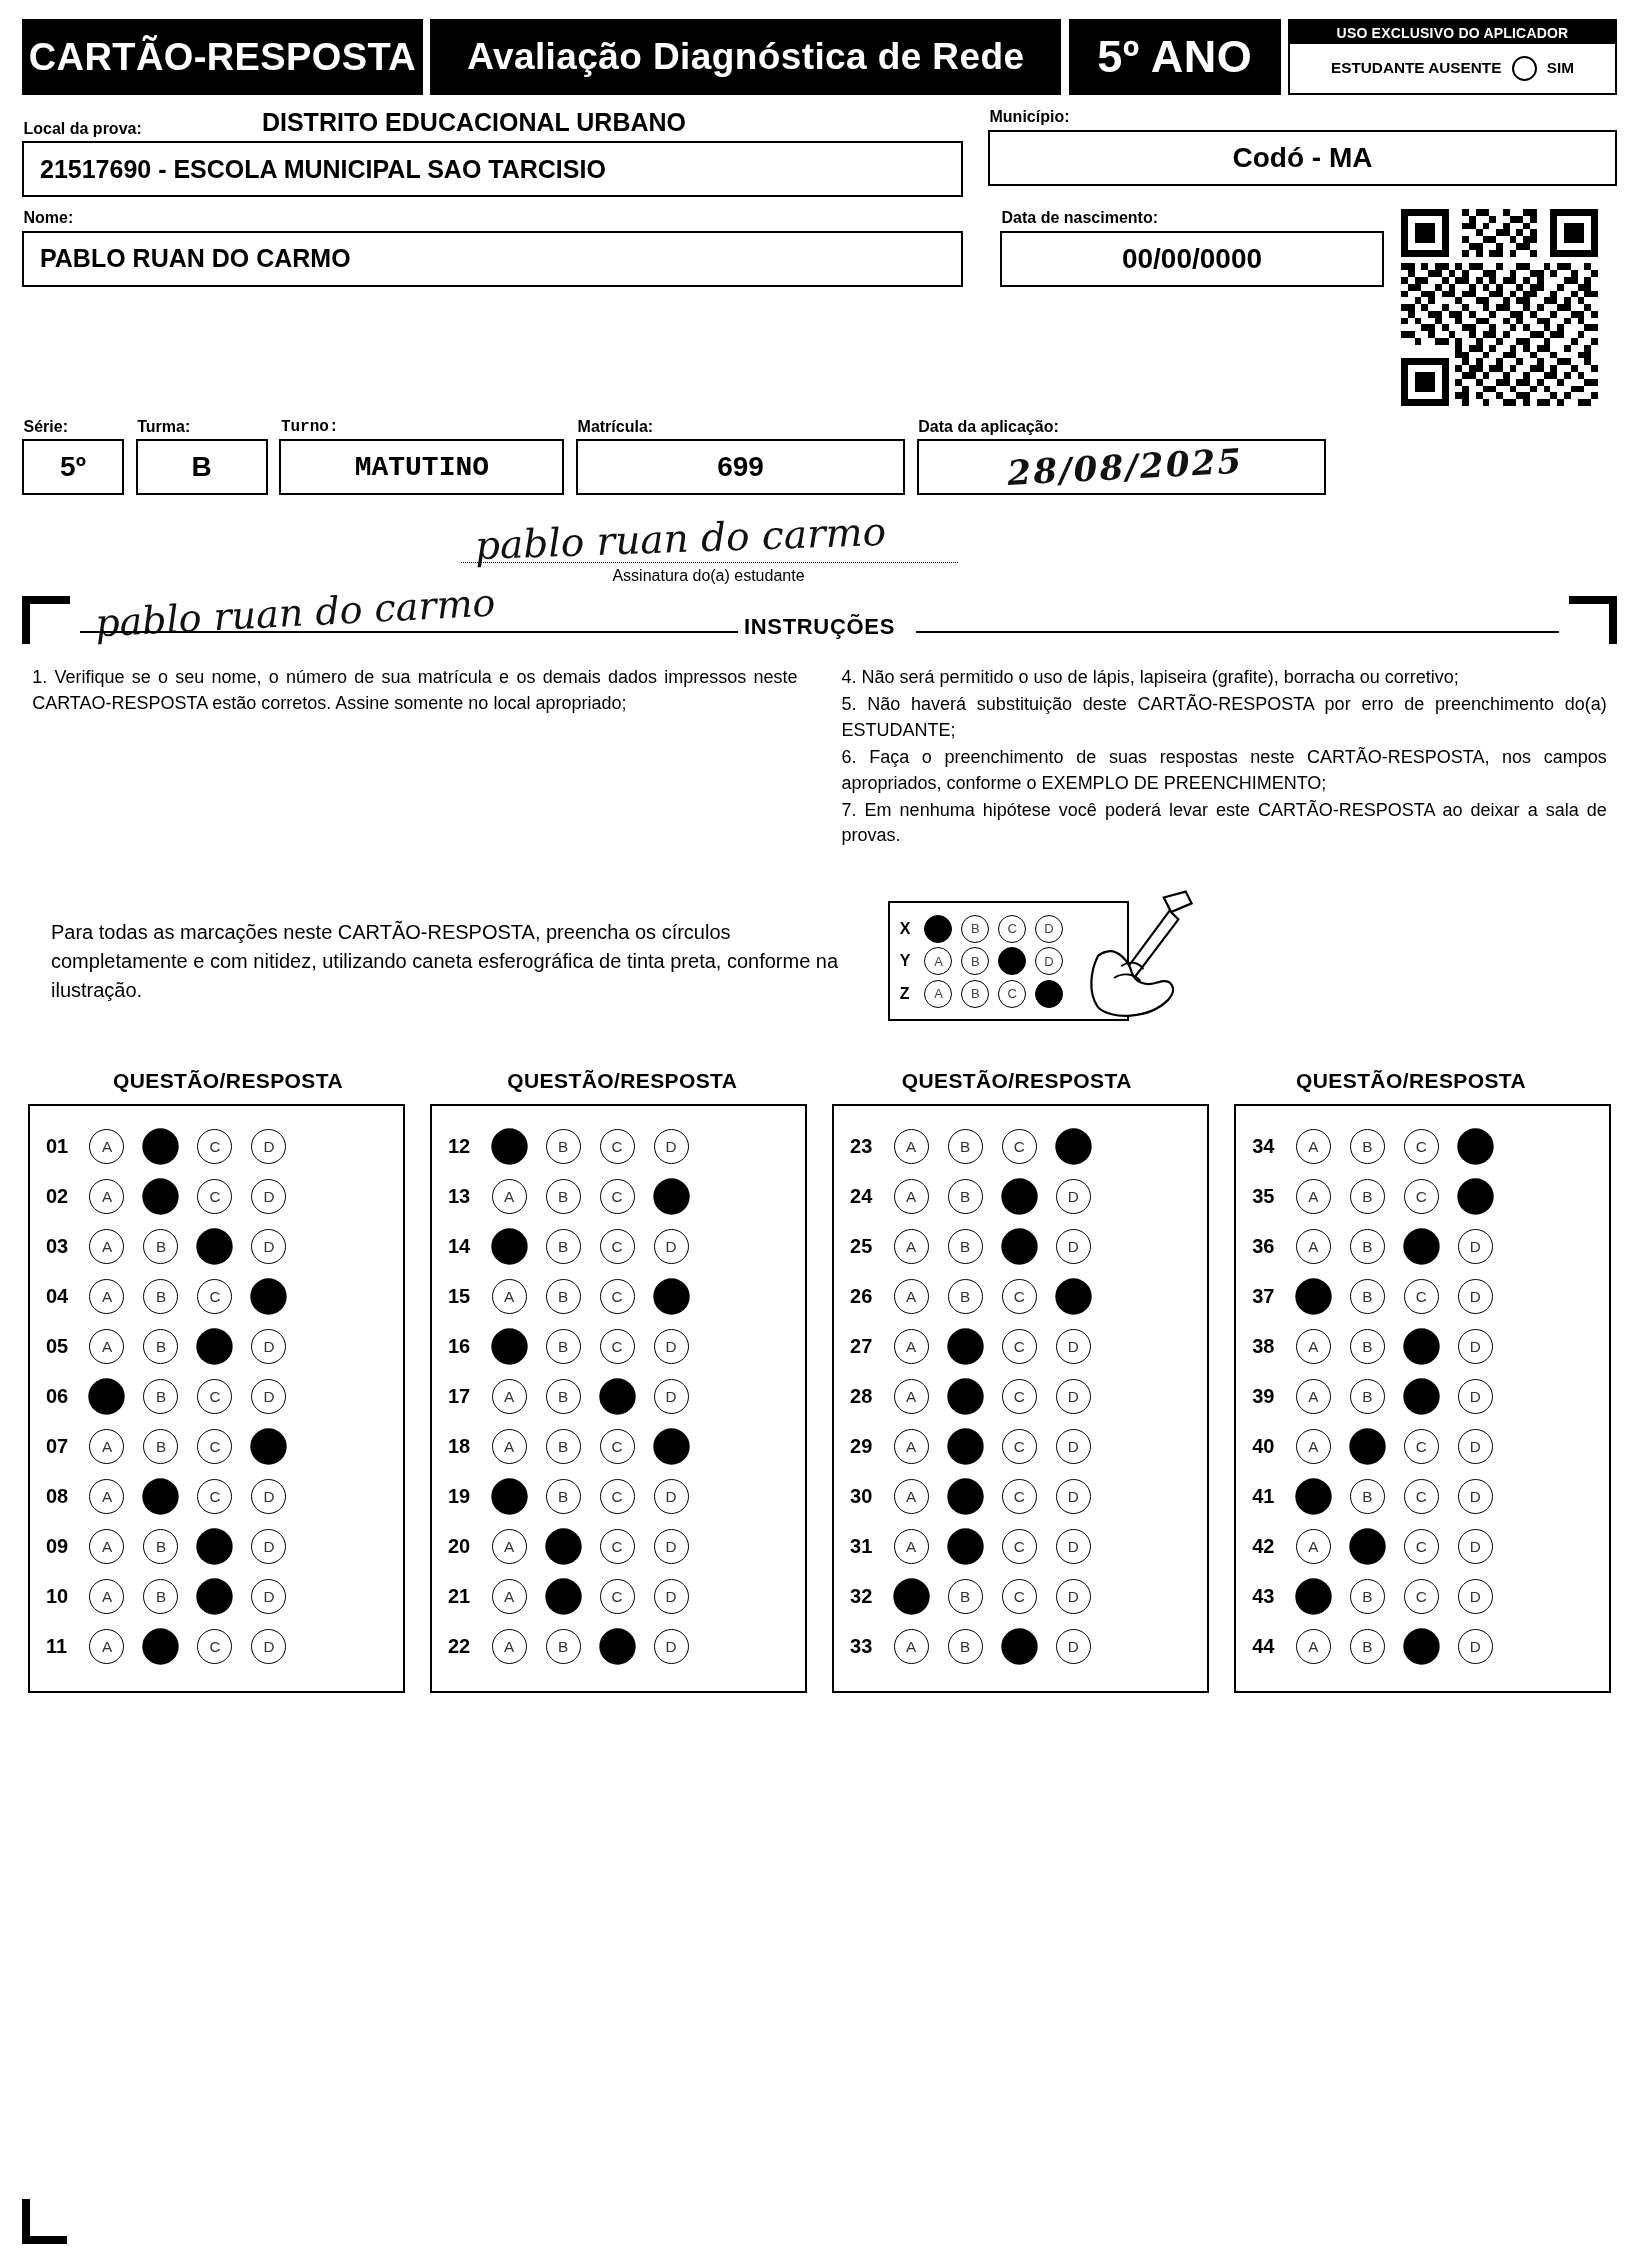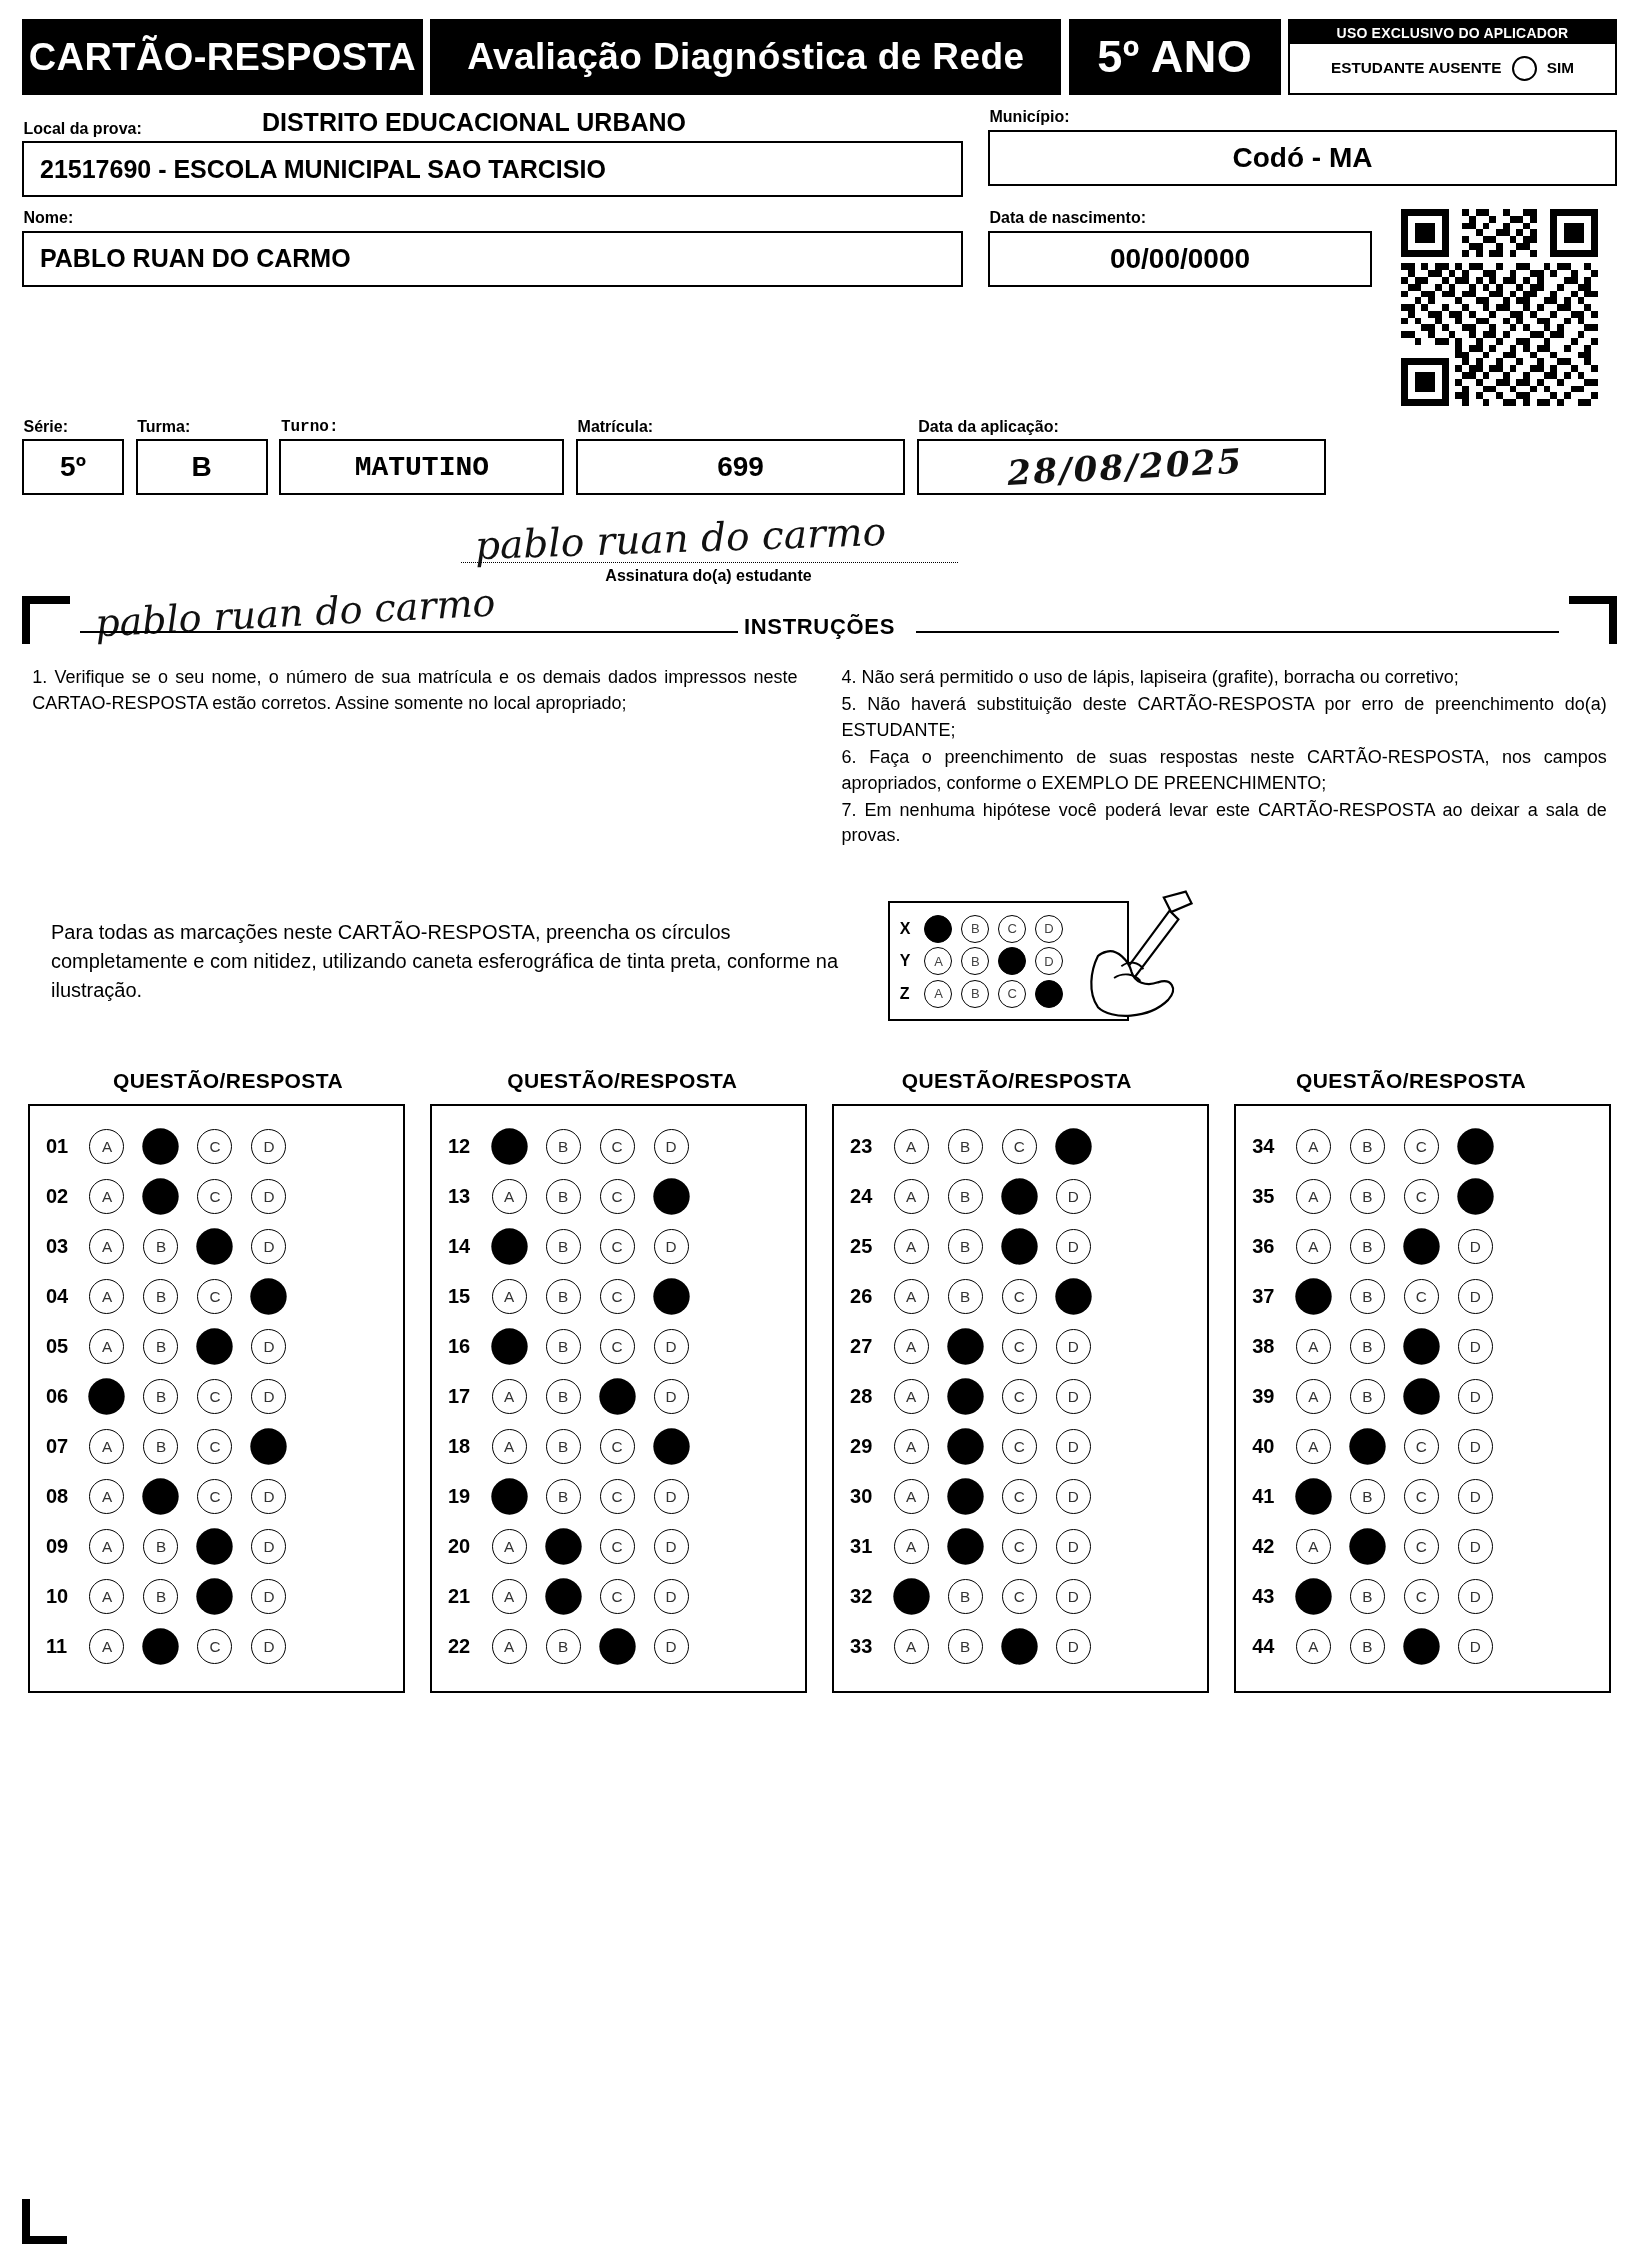--- a/index.html
+++ b/index.html
@@ -82,21 +82,21 @@
   .sec-local-left { width:941px; }
   .sec-local-right { flex:1; padding-left:25px; }
   .distrito {
     font-size:25px; font-weight:bold;
     text-align:center;
     margin:0 0 4.4px 0;
     padding-left:110px;
   }
   .lbl-inline { display:flex; align-items:flex-end; gap:10.2px; }
 
-  .sec-nome { margin-top:11.7px; display:flex; }
+  .sec-nome { margin-top:11.7px; display:flex;gap:12px; }
   .sec-nome-left { width:941px; }
   .sec-nome-right { width:409px; padding-left:25px; }
   .qr-holder {
     flex:1;
     display:flex;
     align-items:flex-start;
     justify-content:flex-end;
     padding-right:19px;
   }
 
@@ -129,21 +129,21 @@
     left:439px; top:48px;
     width:497px;
     border-bottom:1.5px dotted #000;
   }
   .sig-caption {
     position:absolute;
     left:482px; top:53px;
     width:409px;
     text-align:center;
     font-size:16px;
-    font-weight:bold;
+    font-weight:normal;
   }
 
   
   .instr-header {
     position:relative;
     height:44px;
     margin-top:2.9px;
   }
   .corner-tl {
     position:absolute;

